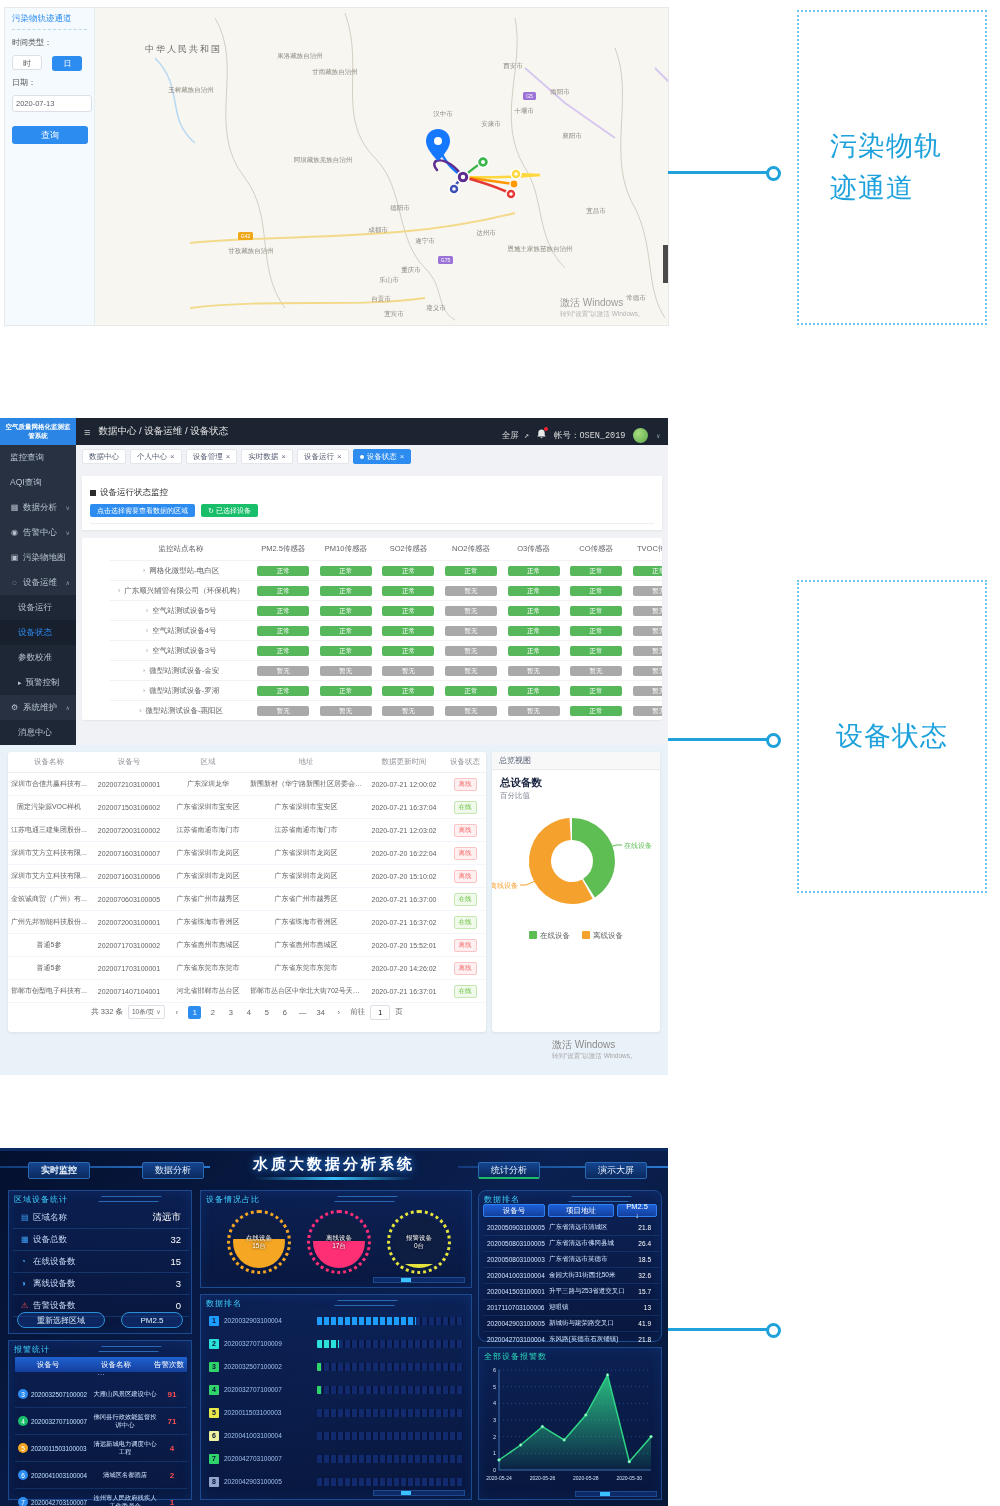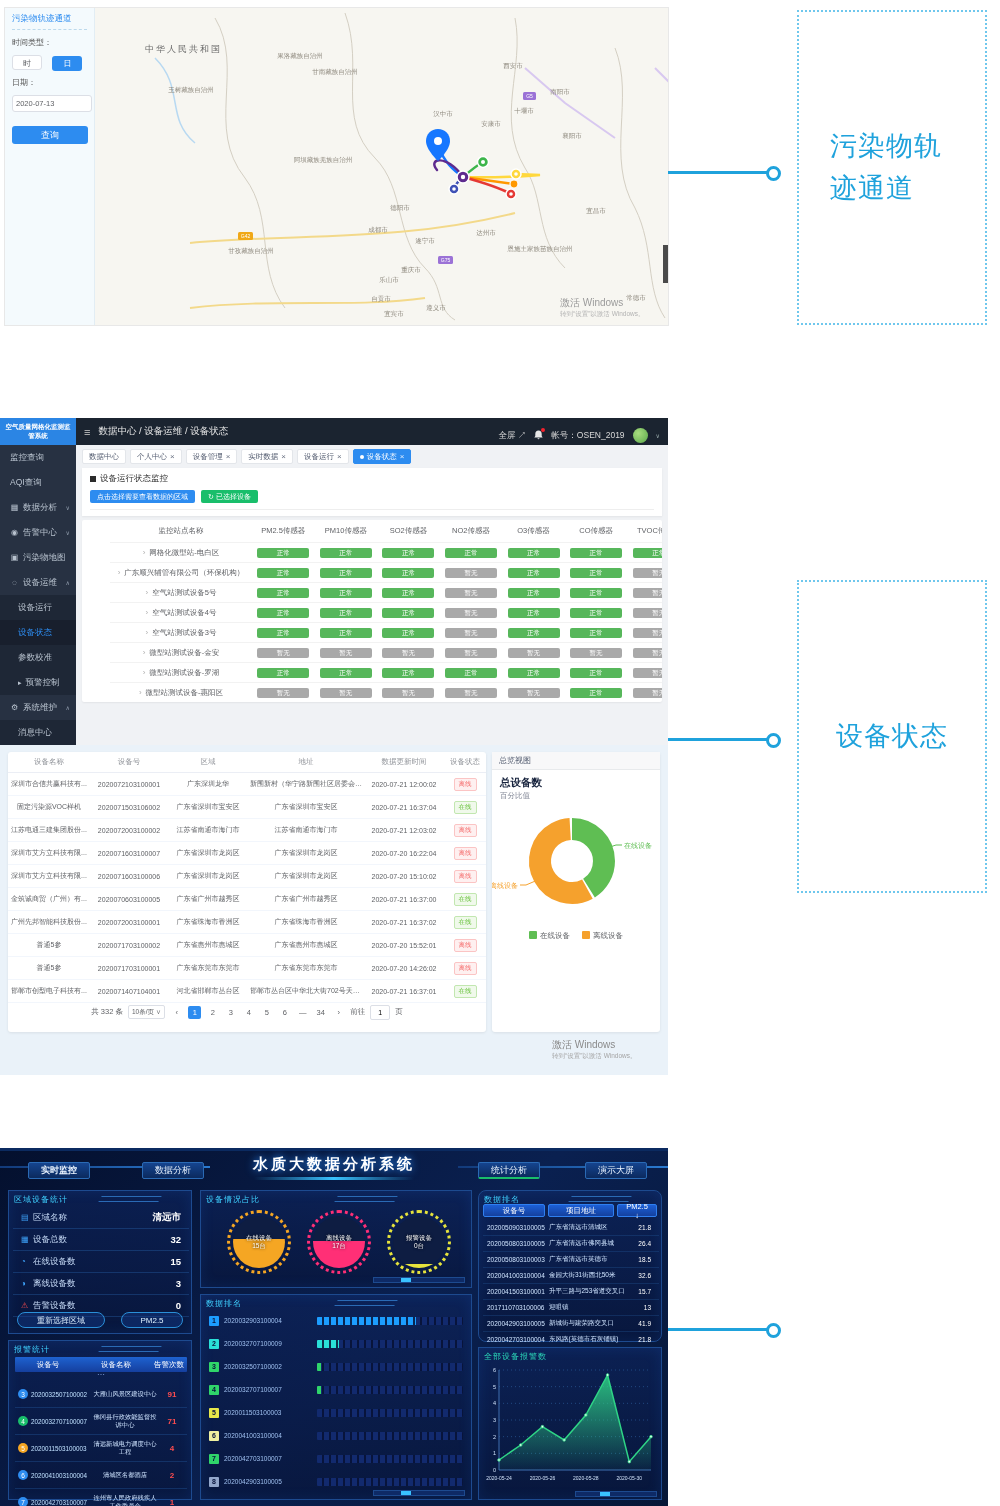--- a/index.html
+++ b/index.html
@@ -28,38 +28,38 @@
   .wm1{color:#9b9b9b;font-size:10px;}
   .wm2{color:#b3b3b3;font-size:6.5px;}
   #map-scrollfrag{left:658px;top:237px;width:5px;height:38px;background:#4a4a4a;}
 
   
   #dev-panel{left:0;top:418px;width:668px;height:657px;background:#eaf2f9;overflow:hidden;}
   #dev-header{position:absolute;left:0;top:0;width:668px;height:27px;background:#1b2430;}
   #dev-logo{position:absolute;left:0;top:0;width:76px;height:27px;background:#2b85e4;color:#fff;font-size:6.5px;font-weight:bold;display:flex;align-items:center;justify-content:center;text-align:center;padding:0 3px;box-sizing:border-box;}
   #crumb-wrap{position:absolute;left:84px;top:0;height:27px;display:flex;align-items:center;gap:8px;color:#e8e8e8;font-size:9.5px;}
   #hamburger{color:#cfcfcf;font-size:11px;}
-  #dev-header-right{position:absolute;right:8px;top:0;height:35px;display:flex;align-items:center;gap:8px;color:#d8d8d8;font-size:8.5px;}
+  #dev-header-right{position:absolute;right:8px;top:0;height:35px;display:flex;align-items:center;gap:8px;color:#d8d8d8;font-size:8.5px;font-family:Liberation Mono, monospace;}
   #bell-wrap{position:relative;}
   #bell-dot{position:absolute;right:-2px;top:-2px;width:4px;height:4px;border-radius:50%;background:#f5222d;}
   #avatar{width:15px;height:15px;border-radius:50%;background:radial-gradient(circle at 35% 35%,#a8dd7f,#5aa84a);}
   #dev-side{position:absolute;left:0;top:27px;width:76px;height:300px;background:#273142;overflow:hidden;}
   .side-item{height:25px;display:flex;align-items:center;color:#b8c2ce;font-size:8.5px;padding-left:10px;gap:4px;position:relative;}
   .side-item.sub{background:#1e2736;padding-left:18px;}
   .side-item.active{color:#2d8cf0;background:#181f2d;}
   .side-item .caret{position:absolute;right:6px;font-size:6px;color:#8f9bab;}
   .side-item .micon{font-size:8px;width:9px;text-align:center;}
   .side-item .arr{font-size:7px;}
   #dev-main{position:absolute;left:76px;top:27px;width:592px;height:300px;background:#f0f2f5;overflow:hidden;}
   #tabs{display:flex;gap:4px;padding:4px 6px;}
   .tab{display:flex;align-items:center;gap:3px;background:#fff;border:1px solid #e3e6ea;border-radius:2px;height:13px;padding:0 6px;font-size:7.5px;color:#515a6e;}
   .tab.active{background:#2d8cf0;border-color:#2d8cf0;color:#fff;}
   .tab .dot{width:4px;height:4px;border-radius:50%;background:#fff;}
   .tab .x{font-size:8px;opacity:.85;}
-  #monitor-card{margin:0 6px;background:#fff;border-radius:0;padding:5px 8px 6px;box-shadow:0 1px 2px rgba(0,0,0,.06);}
+  #monitor-card{margin:8px 6px;background:#fff;border-radius:0;padding:11px 8px 6px;box-shadow:0 1px 2px rgba(0,0,0,.06);}
   #monitor-title-row{display:flex;align-items:center;gap:4px;font-size:8.5px;color:#333;}
   #monitor-title-row .sq{width:6px;height:6px;background:#2b2b2b;}
   #monitor-btns{margin-top:5px;display:flex;gap:6px;border-bottom:1px solid #eee;padding-bottom:6px;}
   .act-btn{height:13px;border:none;border-radius:2px;color:#fff;font-size:7px;padding:0 7px;display:flex;align-items:center;gap:2px;}
   .act-btn.blue{background:#2d8cf0;}
   .act-btn.green{background:#19be6b;}
   #status-card{margin:4px 6px;background:#fff;border-radius:2px;box-shadow:0 1px 2px rgba(0,0,0,.06);height:182px;overflow:hidden;}
   #status-table{width:100%;border-collapse:collapse;margin-left:28px;}
   #status-table th{font-size:7.5px;color:#606266;font-weight:normal;height:20px;}
   #status-table td{height:17px;text-align:center;border-top:1px solid #f2f2f2;font-size:7.5px;color:#606266;}
@@ -103,21 +103,21 @@
   #bs-title-bar{position:absolute;left:254px;top:29px;width:160px;height:3px;background:linear-gradient(90deg,transparent,#39c2ff,transparent);}
   .bs-hline{position:absolute;top:18px;height:2px;background:linear-gradient(90deg,#123a7a,#2a7ad0);}
   .bs-nav{position:absolute;height:17px;display:flex;align-items:center;justify-content:center;padding:0 12px;background:linear-gradient(180deg,#15448f,#0b2a5e);border:1px solid #2a6ab5;border-radius:2px;color:#eaf4ff;font-size:9px;}
   .bs-nav.active{border-bottom:2px solid #19be6b;}
   .bs-panel{position:absolute;background:linear-gradient(180deg,rgba(13,35,90,.7),rgba(8,22,60,.78));border:1px solid #1d4a8f;box-shadow:inset 0 0 14px rgba(30,120,255,.12);box-sizing:border-box;}
   .bs-ptitle{position:absolute;left:5px;top:3px;color:#3fd0ff;font-size:8px;letter-spacing:1px;}
   .bs-deco{position:absolute;top:5px;left:50%;width:60px;height:4px;border-top:1px solid #2a6ab5;border-bottom:1px solid #2a6ab5;transform:skewX(-30deg);}
   .rs-row{display:flex;align-items:center;height:21px;border-bottom:1px solid rgba(42,106,181,.35);padding:0 8px;color:#c8dcf8;font-size:8.5px;}
   .rs-row .ric{width:12px;color:#3fa6ff;font-size:8px;}
   .rs-row .ric.alert{color:#ff4d4f;}
-  .rs-row .rv{margin-left:auto;color:#fff;font-weight:bold;font-size:9.5px;}
+  .rs-row .rv{margin-left:auto;color:#fff;font-weight:normal;font-size:9.5px;}
   .pill{position:absolute;height:16px;border:1px solid #2a8fd8;border-radius:9px;background:rgba(20,60,140,.45);color:#dff1ff;font-size:8px;display:flex;align-items:center;justify-content:center;}
   .gauge{position:absolute;width:58px;height:58px;border:3px dotted currentColor;border-radius:50%;}
   .gauge .inner{position:absolute;inset:3px;border-radius:50%;background:#0e1d42;overflow:hidden;}
   .gauge .liquid{position:absolute;left:0;bottom:0;width:100%;}
   .gauge .gtext{position:absolute;inset:0;display:flex;flex-direction:column;align-items:center;justify-content:center;color:#fff;font-size:6.5px;line-height:1.3;text-shadow:0 0 3px #000;z-index:2;}
   .ar-row{display:flex;align-items:center;height:23px;padding:0 8px;gap:5px;}
   .ar-num{width:10px;height:10px;border-radius:1px;color:#06123a;font-size:7px;font-weight:bold;display:flex;align-items:center;justify-content:center;}
   .ar-id{width:88px;color:#9fc0f0;font-size:6.5px;}
   .ar-track{flex:1;height:8px;background:#122a6e;position:relative;overflow:hidden;border-radius:1px;}
   .ar-track:after{content:"";position:absolute;inset:0;background:repeating-linear-gradient(90deg,transparent 0 5px,rgba(6,16,50,.85) 5px 7px);}

